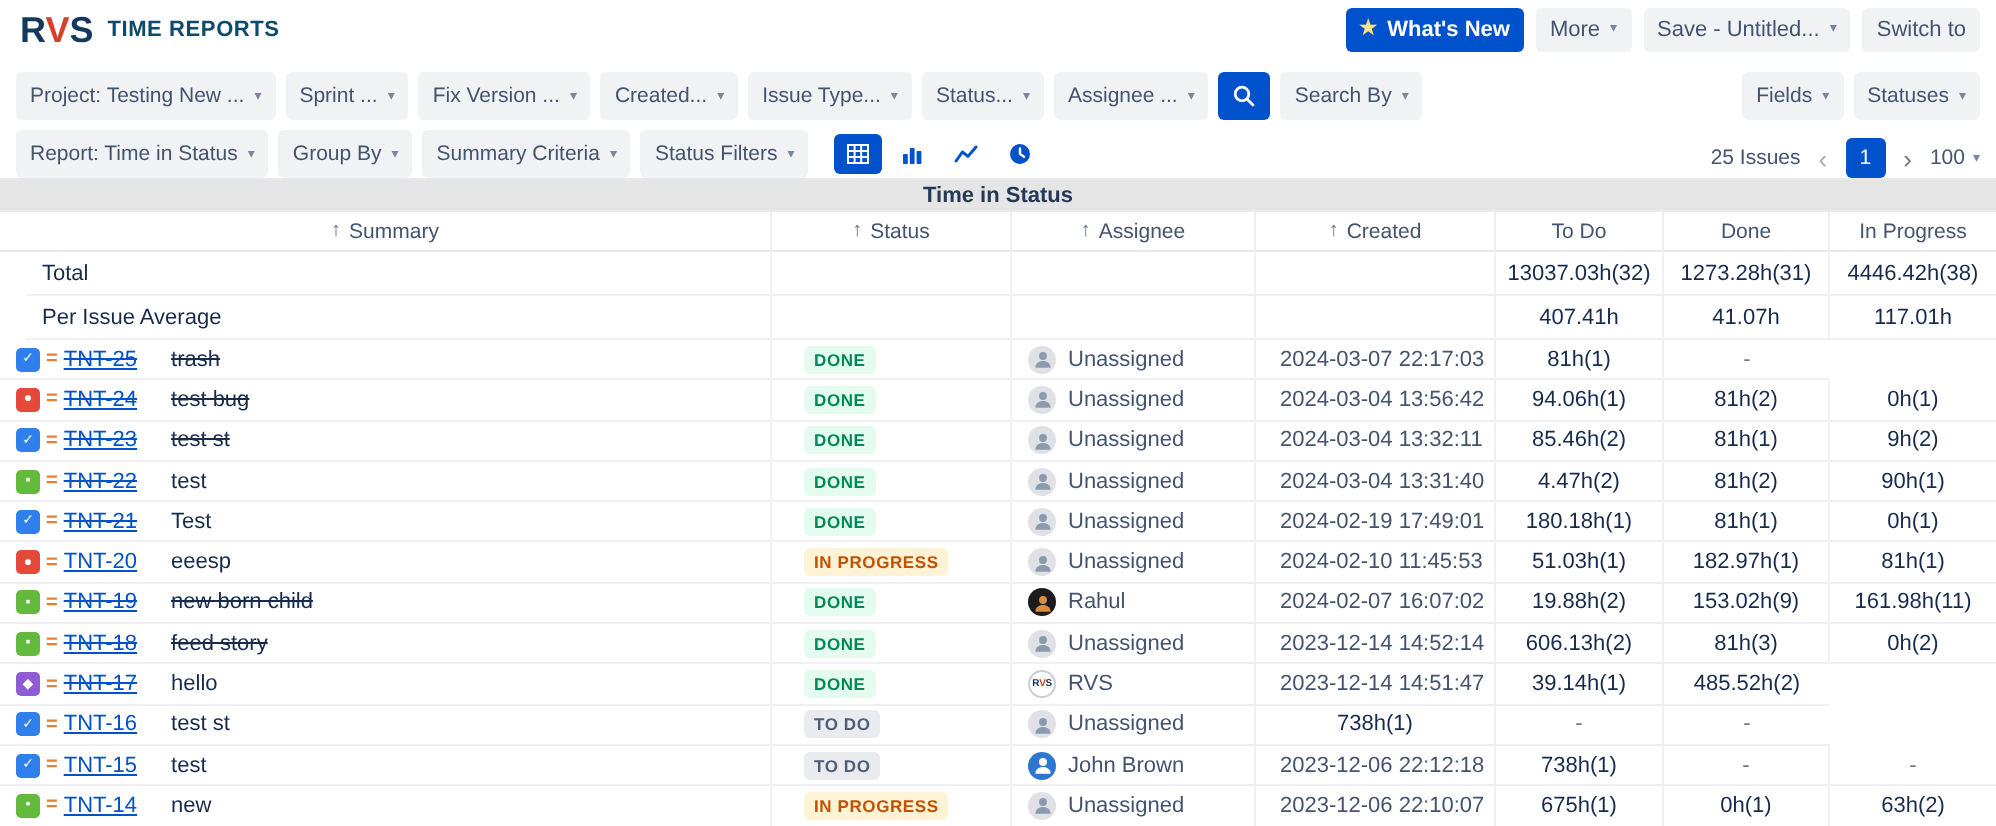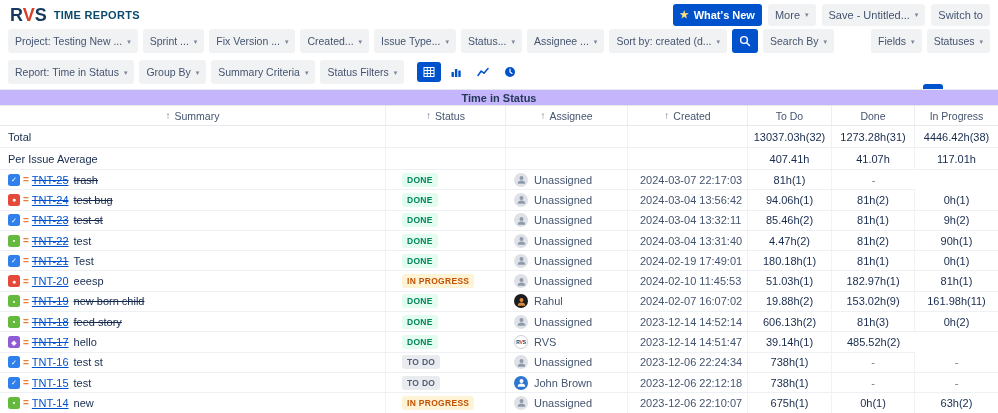--- a/index.html
+++ b/index.html
@@ -18,21 +18,21 @@
 
   .btn { display:inline-flex; align-items:center; gap:5px; height:24px; padding:0 7px;
          background:#F1F2F4; border:none; border-radius:3px;
          font-size:10.5px; color:#44546F; white-space:nowrap; }
   .topbar .btn { height:22px; font-size:11px; }
   .btn-primary { background:#0052CC; color:#fff; font-weight:600; }
   .btn-primary .spark { color:#FFE380; font-size:10px; line-height:1; }
   .chev { font-size:7px; color:#7A8699; line-height:1; }
 
   
-  .filter-row { display:flex; align-items:flex-start; justify-content:space-between; padding:0 8px; overflow:hidden; }
+  .filter-row { display:flex; align-items:flex-end; justify-content:space-between; padding:0 8px; overflow:hidden; }
   .row1 { height:31px; }
   .row2 { height:29px; }
   .fgroup { display:flex; align-items:center; gap:5px; }
 
   .btn-search { width:26px; height:24px; display:inline-flex; align-items:center; justify-content:center;
                 background:#0052CC; border:none; border-radius:3px; }
 
   .views { display:flex; align-items:center; gap:3px; margin-left:8px; }
   .view-btn { width:24px; height:20px; display:inline-flex; align-items:center; justify-content:center;
               background:transparent; border:none; border-radius:3px; }
@@ -40,50 +40,50 @@
 
   .pager { display:flex; align-items:center; gap:7px; font-size:10.5px; color:#44546F;margin-top:24px; }
   .page-arrow { background:none; border:none; font-size:13px; color:#6B778C; padding:0 2px; line-height:1; }
   .page-arrow.disabled { color:#A5ADBA; }
   .page-current { width:20px; height:20px; background:#0052CC; border:none; border-radius:3px;
                   color:#fff; font-size:10.5px; display:inline-flex; align-items:center; justify-content:center; }
   .page-size { background:none; border:none; display:inline-flex; align-items:center; gap:4px;
                font-size:10.5px; color:#44546F; }
 
   
-  .report-title { height:17px; background:#c4b5fd; border-top:1px solid #E7E9EC; border-bottom:1px solid #E7E9EC;
+  .report-title { height:17px; background:#e5e5e5; border-top:1px solid #E7E9EC; border-bottom:1px solid #E7E9EC;
                   display:flex; align-items:center; justify-content:center;
                   font-size:11px; font-weight:600; color:#253858; }
 
   .grid { display:grid; grid-template-columns: minmax(0,1fr) 120px 122px 120px 84px 83px 83px; }
   .thead { height:20px; }
   .hcell { display:flex; align-items:center; justify-content:center; gap:4px; font-size:10.5px; color:#44546F;
            border-right:1px solid #EDEEF1; border-bottom:1px solid #E7E9EC; cursor:pointer;
            white-space:nowrap; overflow:hidden; }
   .hcell:last-child { border-right:none; }
   .sort-arrow { font-size:10px; color:#6B778C; }
 
   .trow { height:20.3px; font-size:11px; }
-  .t-total, .t-avg { height:22px; }
+  .t-total, .t-avg { height:22px;padding-left:13px; }
   .cell { display:flex; align-items:center; height:100%; padding:0 8px; overflow:hidden; white-space:nowrap;
           border-right:1px solid #F1F2F4; border-bottom:1px solid #EFF0F3; }
   .cell:last-child { border-right:none;text-align:center; }
   .c-num { justify-content:center; padding:0 4px; }
   .c-status { padding-left:16px; }
   .c-created { color:#44546F; padding-left:12px; }
   .dash { color:#6B778C; }
 
   .type-icon { width:12px; height:12px; border-radius:2.5px; color:#fff; font-size:7px; line-height:1;
                display:inline-flex; align-items:center; justify-content:center; flex:none; }
   .t-task { background:#2F80ED; }
   .t-bug { background:#E5493A; }
   .t-story { background:#63BA3C; }
   .t-epic { background:#8F5CD6; }
   .prio-icon { color:#E97F33; font-weight:800; font-size:10px; margin:0 3px; flex:none; }
-  .issue-key { color:#0052CC; text-decoration:underline; margin-right:5px; flex:none; }
+  .issue-key { color:#0052CC; text-decoration:underline; margin-right:17px; flex:none; }
   .issue-key.struck { text-decoration:underline line-through; }
   .issue-summary { color:#172B4D; }
   .issue-summary.struck { text-decoration:line-through; }
 
   .lozenge { font-size:8.5px; font-weight:700; letter-spacing:0.3px; padding:2px 5px; border-radius:3px; white-space:nowrap; }
   .lz-done { background:#E3FCEF; color:#00875A; }
   .lz-inprogress { background:#FFF3D6; color:#C25100; }
   .lz-todo { background:#E9EBEF; color:#505F79; }
 
   .avatar { width:14px; height:14px; border-radius:50%; display:inline-flex; align-items:center; justify-content:center;
@@ -147,24 +147,20 @@
           <span class="chev">▾</span>
         </button>
       <button class="btn">
           <span>Status...</span>
           <span class="chev">▾</span>
         </button>
       <button class="btn">
           <span>Assignee ...</span>
           <span class="chev">▾</span>
         </button>
-      <button class="btn">
-          <span>Sort by: created (d...</span>
-          <span class="chev">▾</span>
-        </button>
       <button class="btn-search">
         <svg width="12" height="12" viewBox="0 0 12 12">
             <circle cx="5" cy="5" r="3.4" fill="none" stroke="#fff" stroke-width="1.4"></circle>
             <line x1="7.7" y1="7.7" x2="10.5" y2="10.5" stroke="#fff" stroke-width="1.4" stroke-linecap="round"></line>
           </svg>
       </button>
       <button class="btn">
           <span>Search By</span>
           <span class="chev">▾</span>
         </button>
@@ -523,21 +519,20 @@
         </div>
         <div class="cell c-assignee">
           <span class="avatar av-un">
             <svg width="9" height="9" viewBox="0 0 10 10">
               <circle cx="5" cy="3.3" r="2.2" fill="#8C9BAB"></circle>
               <path d="M0.8 9.8 C0.8 7.3 2.7 6.1 5 6.1 C7.3 6.1 9.2 7.3 9.2 9.8 Z" fill="#8C9BAB"></path>
             </svg>
           </span>
           <span class="assignee-name">Unassigned</span>
         </div>
-        <div class="cell c-created">2023-12-06 22:24:34</div>
         <div class="cell c-num">738h(1)</div>
         <div class="cell c-num">
           <span class="dash">-</span>
         </div>
         <div class="cell c-num">
           <span class="dash">-</span>
         </div>
       </div>
       <div class="grid trow">
         <div class="cell c-summary">

